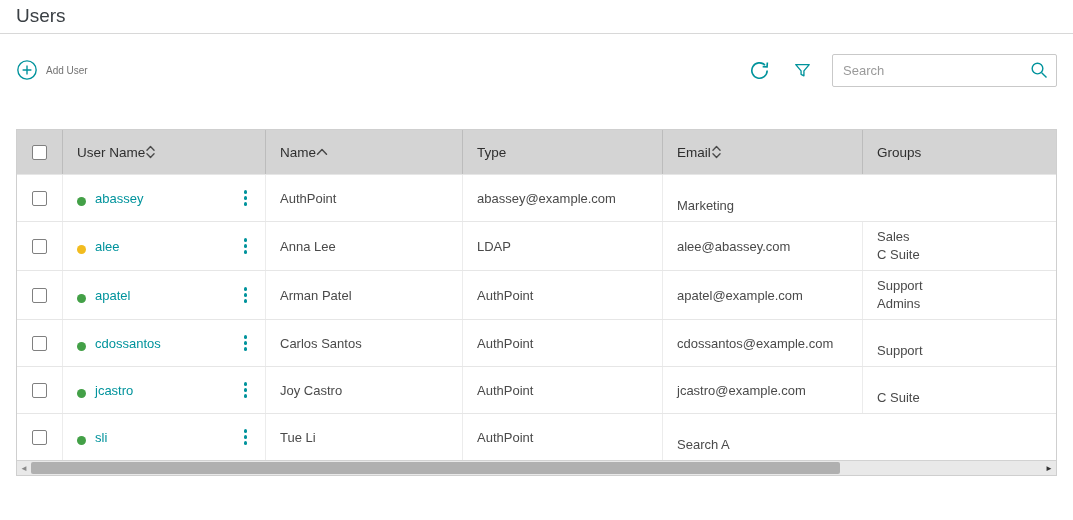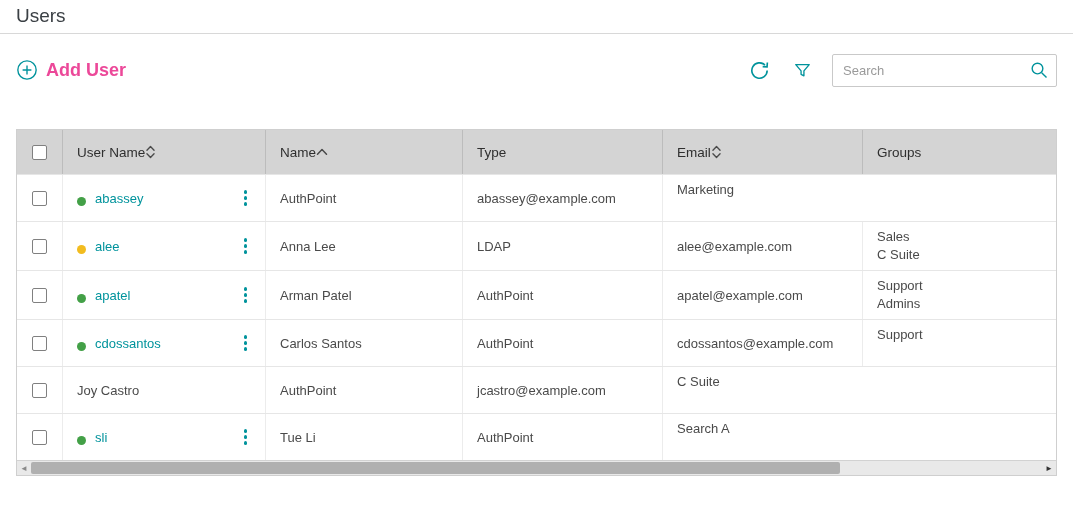--- a/index.html
+++ b/index.html
@@ -12,21 +12,21 @@
   }
   .page { width:1073px; height:520px; background:#fff; overflow:hidden; position:relative; }
 
   
   .title-bar { padding: 5px 16px 6px; border-bottom: 1px solid #d8d8d8; }
   .page-title { font-size: 19px; font-weight: 400; color:#3b4045; }
 
   
   .toolbar { margin: 19px 16px 0 16px; display:flex; align-items:center; height:34px; }
   .add-user { display:flex; align-items:center; gap:8px; background:none; border:none; cursor:pointer; font-family:inherit; }
-  .add-user .label { color:#ec4899; font-size:18px;font-weight:bold; }
+  .add-user .label { color:#737373; font-size:10px; }
   .toolbar-right { margin-left:auto; display:flex; align-items:center; gap:18px; }
   .icon-btn { background:none; border:none; cursor:pointer; display:flex; align-items:center; padding:2px; }
   .search-box { position:relative; width:225px; }
   .search-box input {
     width:100%; height:33px; border:1px solid #c9c9c9; border-radius:2px;
     padding: 0 34px 0 10px; font-family:inherit; font-size:13px; color:#555; outline:none;
   }
   .search-box input::placeholder { color:#9a9a9a; }
   .search-box .search-icon-wrap { position:absolute; right:8px; top:6px; cursor:pointer; background:none; border:none; }
 
@@ -50,21 +50,21 @@
     border-right:1px solid #ececec; color:#4a4a4a;
   }
   .td:last-child { border-right:none; }
   .td-check { justify-content:center; padding:6px 0; }
   .td-user { justify-content:space-between; }
   .user-left { display:flex; align-items:flex-end; gap:9px; }
   .dot { width:9px; height:9px; border-radius:50%; display:inline-block; flex:none; }
   .user-link { color:#00939c; text-decoration:none; cursor:pointer; }
   .kebab { display:flex; flex-direction:column; gap:2.5px; cursor:pointer; padding:3px 6px; }
   .kebab i { width:3.5px; height:3.5px; border-radius:50%; background:#00939c; display:block; }
-  .td-groups { flex-direction:column; align-items:flex-start; justify-content:flex-start; line-height:18px; }
+  .td-groups { flex-direction:column; align-items:flex-start; justify-content:flex-end; line-height:18px; }
   .cb { appearance:none; -webkit-appearance:none; width:15px; height:15px; border:1px solid #808080;
         border-radius:2px; background:#fff; cursor:pointer; margin:0; }
 
   
   .hscroll { display:flex; align-items:center; height:15px; background:#e9e9e9; border-top:1px solid #d2d2d2; }
   .scroll-arrow { font-size:8px; line-height:15px; width:14px; text-align:center; cursor:pointer; user-select:none; }
   .scroll-arrow.left { color:#8a8a8a; }
   .scroll-arrow.right { color:#333; }
   .scroll-track { flex:1; position:relative; height:100%; }
   .scroll-thumb { position:absolute; left:0; top:1px; bottom:1px; width:80%; background:#b0b0b0; border-radius:2px; cursor:grab; }
@@ -192,21 +192,21 @@
         <a class="user-link">alee</a>
       </span>
       <span class="kebab">
               <i></i>
               <i></i>
               <i></i>
             </span>
     </div>
     <div class="td">Anna Lee</div>
     <div class="td">LDAP</div>
-    <div class="td">alee@example.com</div>
+    <div class="td">alee@abassey.com</div>
     <div class="td td-groups">
             <div>Sales</div>
             <div>C Suite</div>
           </div>
   </div>
 
   <div class="tr">
     <div class="td td-check">
       <input type="checkbox" class="cb" style="">
     </div>
@@ -249,20 +249,31 @@
     <div class="td">AuthPoint</div>
     <div class="td">cdossantos@example.com</div>
     <div class="td td-groups">
             <div>Support</div>
           </div>
   </div>
 
   <div class="tr">
     <div class="td td-check">
       <input type="checkbox" class="cb" style="">
+    </div>
+    <div class="td td-user">
+      <span class="user-left">
+        <span class="dot" style="background: rgb(67, 160, 71);"></span>
+        <a class="user-link">jcastro</a>
+      </span>
+      <span class="kebab">
+              <i></i>
+              <i></i>
+              <i></i>
+            </span>
     </div>
     <div class="td">Joy Castro</div>
     <div class="td">AuthPoint</div>
     <div class="td">jcastro@example.com</div>
     <div class="td td-groups">
             <div>C Suite</div>
           </div>
   </div>
 
   <div class="tr">

